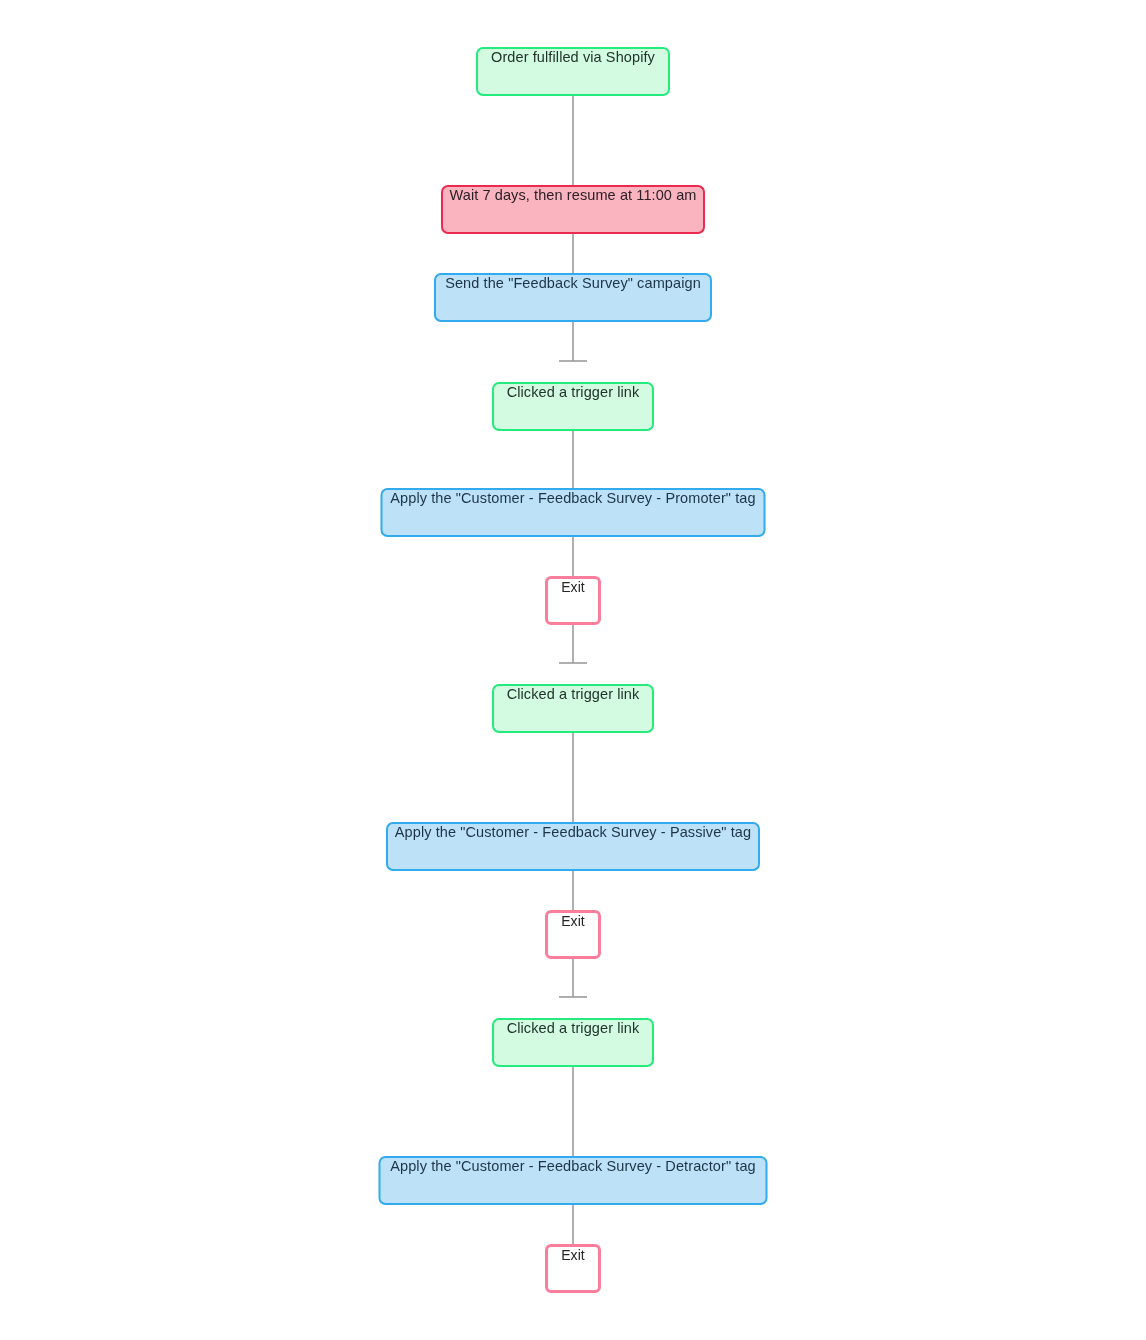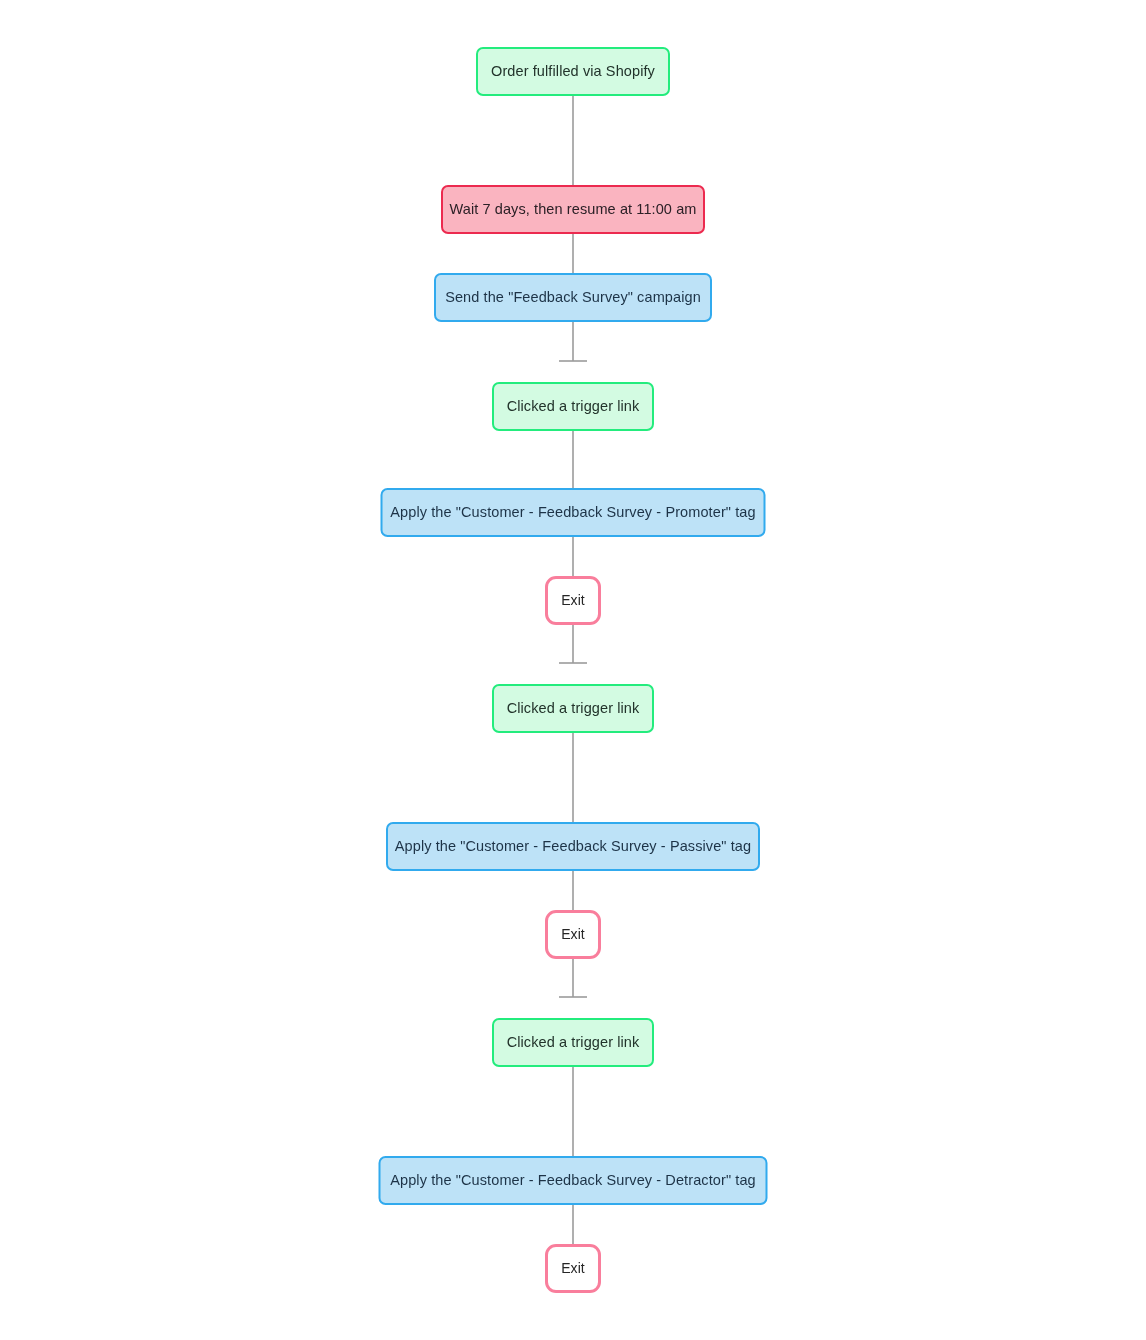--- a/index.html
+++ b/index.html
@@ -30,21 +30,21 @@
     width: 1146px;
     height: 1340px;
     pointer-events: none;
   }
 
   
   .node {
     position: absolute;
     box-sizing: border-box;
     display: flex;
-    align-items: center;
+    align-items: flex-start;
     justify-content: center;
     border-radius: 7px;
     border-style: solid;
     border-width: 2px;
     font-size: 14.5px;
     line-height: 1.2;
     letter-spacing: 0.1px;
     white-space: nowrap;
     color: #1f2933;
     transform: translateX(-50%);
@@ -70,21 +70,21 @@
   .node.action {
     background: #bde2f7;
     border-color: #31aaee;
     color: #1d3347;
   }
 
   .node.exit {
     background: #ffffff;
     border-color: #f97e9c;
     border-width: 3px;
-    border-radius: 11px;
+    border-radius: 6px;
     color: #262626;
     font-size: 14px;
   }
 </style>
 </head>
 <body>
 
 <div id="flow-canvas">
 
   <svg id="connector-layer" viewBox="0 0 1146 1340" width="1146" height="1340" aria-hidden="true">

